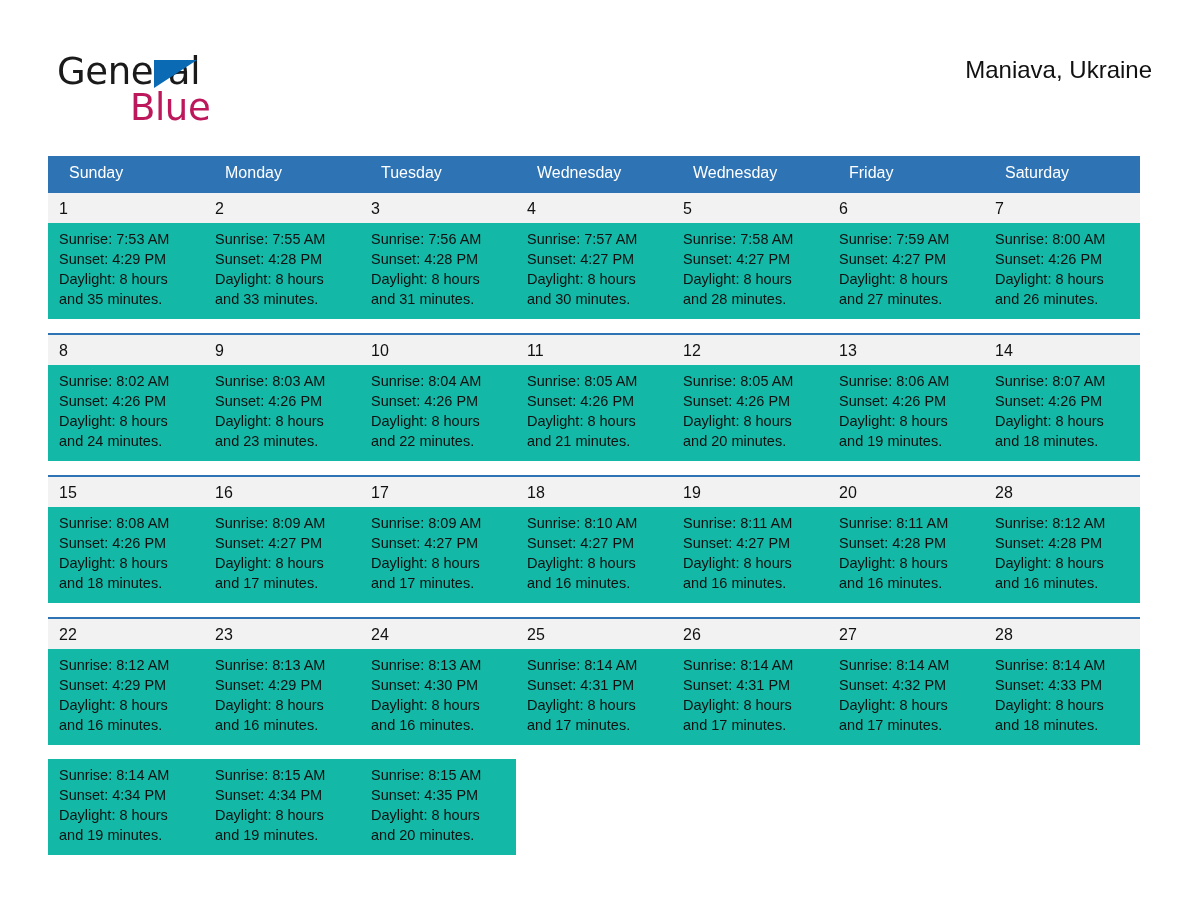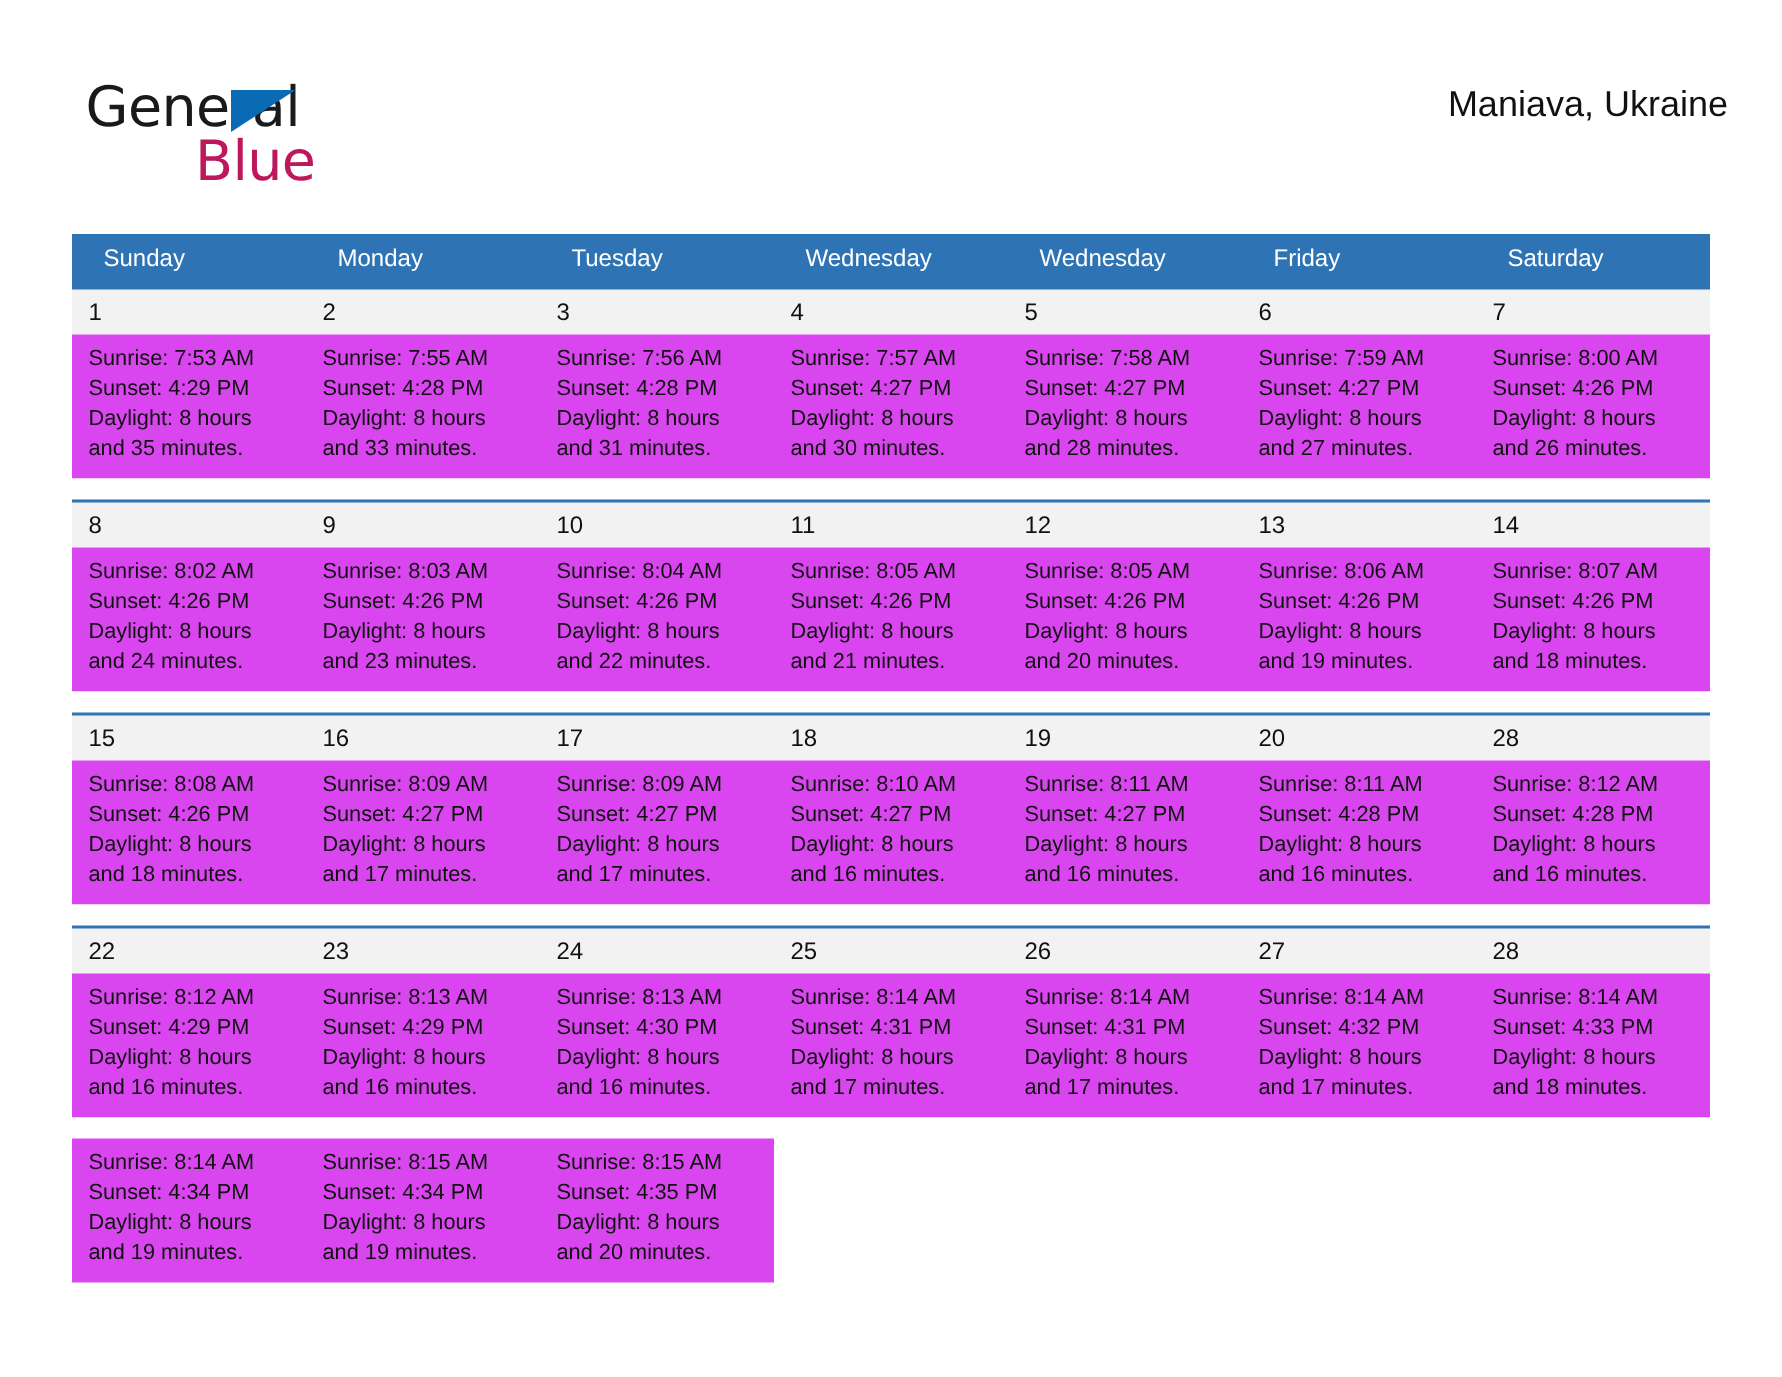--- a/index.html
+++ b/index.html
@@ -129,21 +129,21 @@
     color: #111111;
     padding: 6px 0 5px 11px;
     vertical-align: top;
     height: 19px;
   }
   .daynum-row td.empty {
     background: #f2f2f2;
   }
 
   .info-row td {
-    background: #d946ef;
+    background: #14b8a6;
     vertical-align: top;
     padding: 6px 8px 10px 11px;
     font-size: 14.5px;
     line-height: 20px;
     color: #111111;
   }
   .info-row td .line {
     white-space: nowrap;
   }
   .info-row td.empty { background: #ffffff; }

